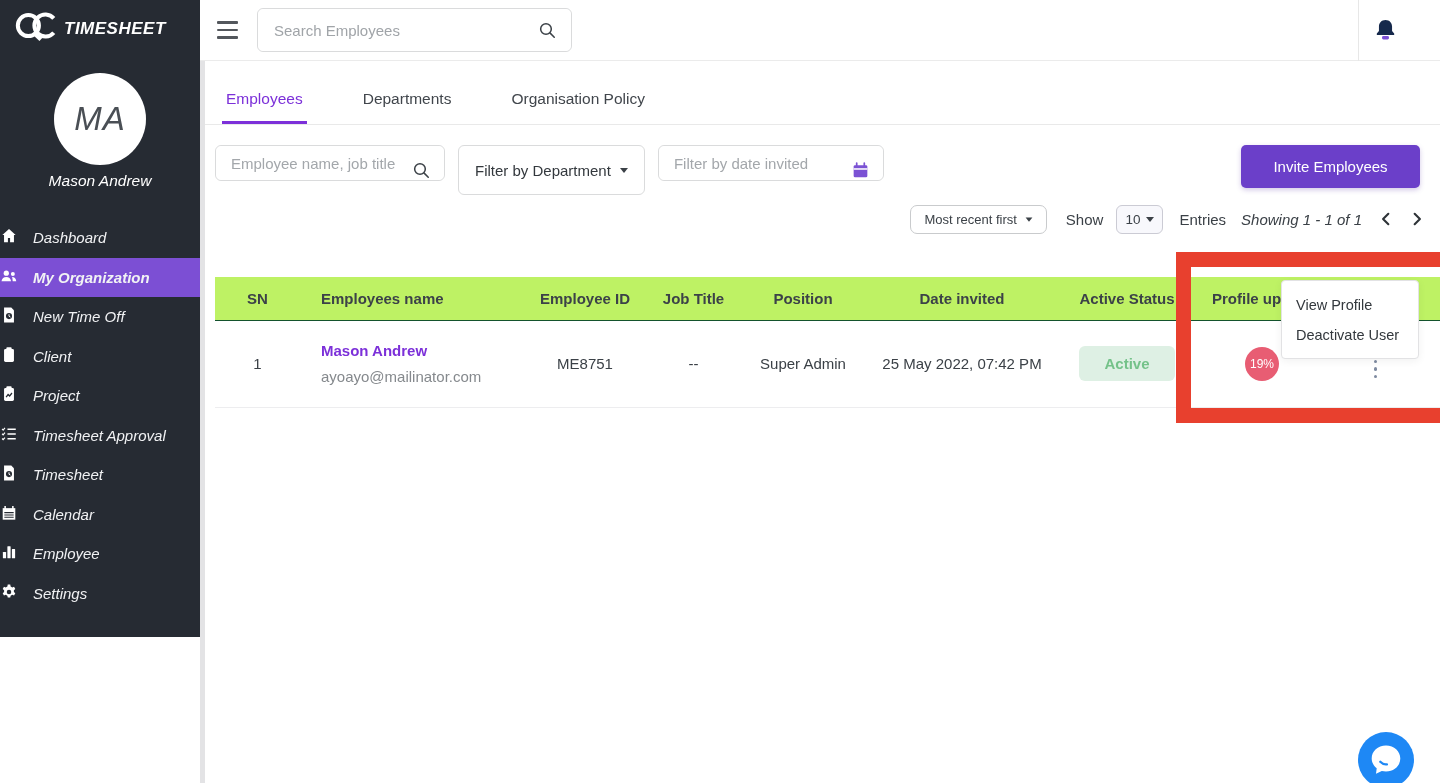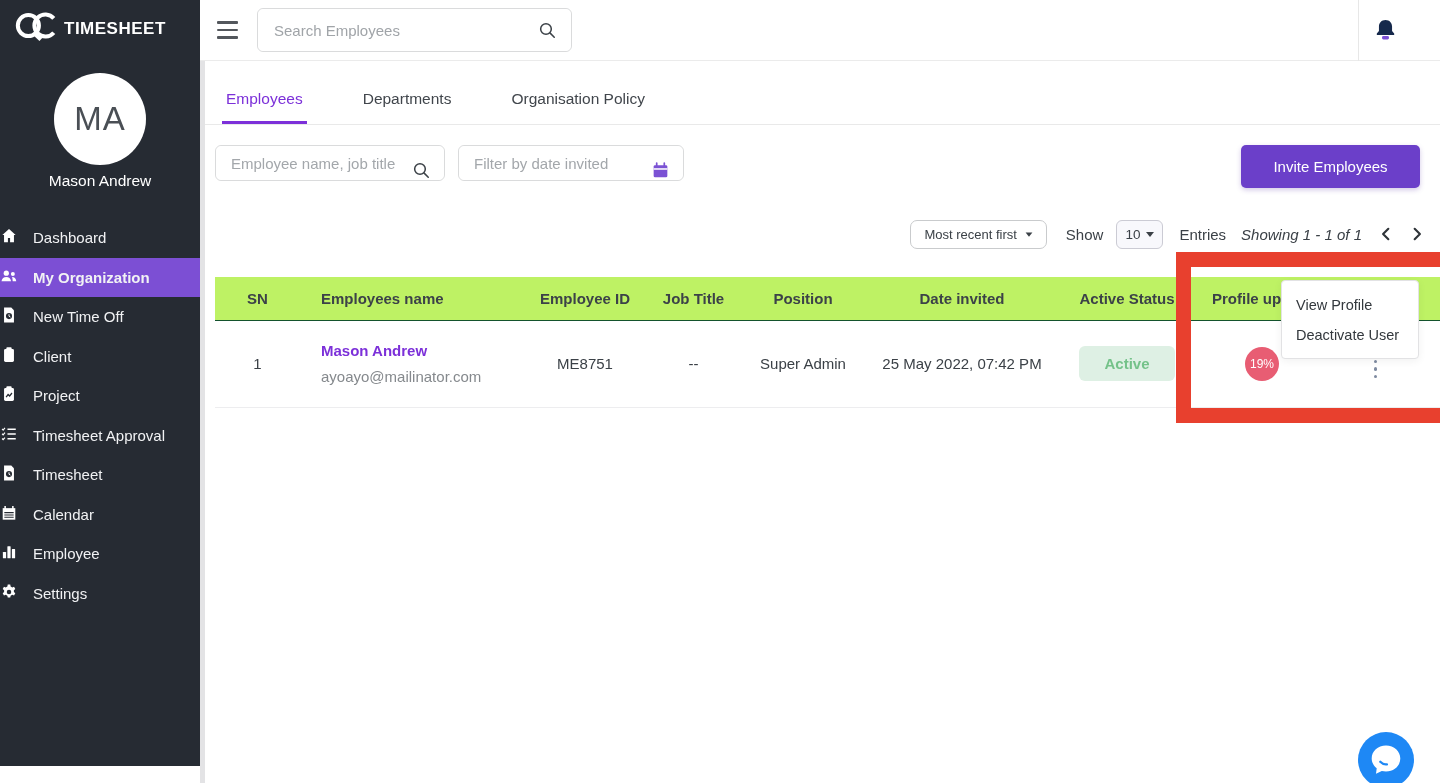--- a/index.html
+++ b/index.html
@@ -13,21 +13,21 @@
     --percent-pink:#e85d73;
     --bell-navy:#16294c;
     --chat-blue:#1e88f5;
     --logout-red:#e4566e;
   }
   *{box-sizing:border-box;margin:0;padding:0;font-family:"Liberation Sans","DejaVu Sans",sans-serif;}
   html,body{width:1440px;height:783px;overflow:hidden;background:#fff;}
   body{position:relative;}
 
   
-  #sidebar{position:absolute;left:0;top:0;width:200px;height:766px;background:var(--sidebar-bg);color:#f4f5f6;overflow:hidden;z-index:10;}
+  #sidebar{position:absolute;left:0;top:0;width:200px;height:637px;background:var(--sidebar-bg);color:#f4f5f6;overflow:hidden;z-index:10;font-style:italic;}
   .side-strip{position:absolute;left:200px;top:61px;width:5px;height:722px;background:#e3e3e5;z-index:9;}
   .logo-row{position:absolute;left:14px;top:9px;display:flex;align-items:center;gap:4px;}
   .logo-text{font-size:17px;font-weight:600;letter-spacing:.5px;color:#fff;}
   .avatar{position:absolute;left:54px;top:73px;width:92px;height:92px;border-radius:50%;background:#fff;display:flex;align-items:center;justify-content:center;}
   .avatar span{font-size:33px;color:#4a4f55;letter-spacing:1px;}
   .side-user-name{position:absolute;top:172px;left:0;width:200px;text-align:center;font-size:15.5px;color:#fff;}
   .menu{position:absolute;top:218px;left:0;width:200px;list-style:none;}
   .menu-item{height:39.5px;display:flex;align-items:center;padding-left:0;gap:15px;cursor:pointer;font-size:15px;color:#f1f2f4;}
   .menu-item.active{background:var(--active-purple);font-weight:600;}
   .menu-item svg{flex:0 0 18px;}
@@ -51,21 +51,21 @@
 
   .filter-row{position:absolute;left:15px;top:145px;display:flex;gap:13px;}
   .f-input{position:relative;height:36px;border:1px solid #dadbdc;border-radius:6px;background:#fff;}
   .f-input input{position:absolute;inset:0;border:none;outline:none;border-radius:6px;font-size:15px;color:#3b4147;padding:0 40px 0 15px;}
   .f-input input::placeholder{color:#a3a7ab;}
   .f-input .icon-right{position:absolute;right:13px;top:15px;}
   .dept-dd{height:50px;border:1px solid #dadbdc;border-radius:6px;display:flex;align-items:center;justify-content:center;gap:9px;padding:0 16px;font-size:15px;color:#33383d;cursor:pointer;background:#fff;}
   .caret{width:0;height:0;border-left:4.5px solid transparent;border-right:4.5px solid transparent;border-top:5px solid #3b4147;display:inline-block;}
   .invite-btn{position:absolute;left:1041px;top:145px;width:179px;height:43px;background:var(--button-purple);color:#fff;font-size:15px;font-weight:500;border:none;border-radius:5px;cursor:pointer;box-shadow:0 2px 5px rgba(80,40,160,.25);}
 
-  .controls-row{position:absolute;right:16px;top:219px;height:30px;display:flex;align-items:center;text-align:center;}
+  .controls-row{position:absolute;right:16px;top:204px;height:30px;display:flex;align-items:center;text-align:center;}
   .sort-btn{height:29px;border:1px solid #c9cbcd;border-radius:7px;background:#fff;padding:0 13px;font-size:13px;color:#3b4147;display:flex;align-items:center;gap:8px;cursor:pointer;}
   .sort-btn .caret{transform:scale(.85);}
   .show-label{font-size:15px;color:#3b4147;margin:0 13px 0 19px;}
   .size-select{height:29px;width:47px;border:1px solid #cbcbd4;border-radius:6px;background:#f8f8fc;font-size:13.5px;color:#3b4147;display:flex;align-items:center;justify-content:center;gap:6px;cursor:pointer;}
   .entries-label{font-size:15px;color:#3b4147;margin:0 0 0 16px;}
   .showing-text{font-size:15px;color:#3b4147;margin:0 0 0 15px;font-style:italic;}
   .pg-btn{margin-left:17px;cursor:pointer;display:flex;align-items:center;}
 
   
   table.emp{position:absolute;left:15px;top:277px;width:1225px;border-collapse:collapse;table-layout:fixed;}
@@ -239,20 +239,24 @@
 
   <div class="filter-row">
     <div class="f-input" style="width:230px">
       <input type="text" placeholder="Employee name, job title" style="">
       <span class="icon-right">
         <svg viewBox="0 0 20 20" width="19" height="19" fill="none" stroke="#3b4147" stroke-width="1.6">
             <circle cx="8.4" cy="8.4" r="5.6"></circle>
             <path d="M12.8 12.8l4.3 4.3" stroke-linecap="round"></path>
           </svg>
       </span>
+    </div>
+    <div class="dept-dd">
+      <span>Filter by Department</span>
+      <span class="caret"></span>
     </div>
     <div class="f-input" style="width:226px">
       <input type="text" placeholder="Filter by date invited" style="">
       <span class="icon-right">
         <svg viewBox="0 0 20 20" width="19" height="19">
             <rect x="2.8" y="4.4" width="14.4" height="12.8" rx="1.5" fill="#7b52d4"></rect>
             <path d="M6 2.2v3.2M14 2.2v3.2" stroke="#7b52d4" stroke-width="1.8" stroke-linecap="round"></path>
             <rect x="2.8" y="7.6" width="14.4" height="1.6" fill="#fff"></rect>
           </svg>
       </span>

